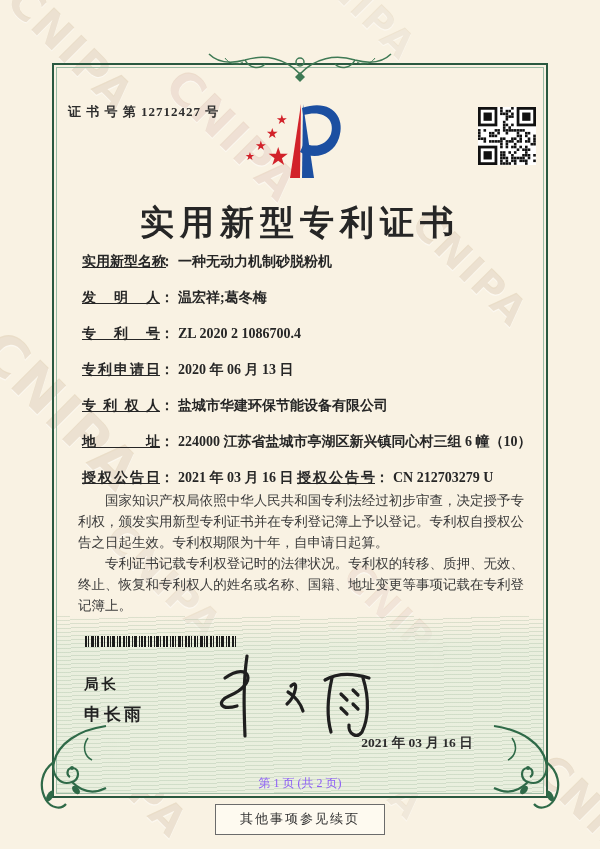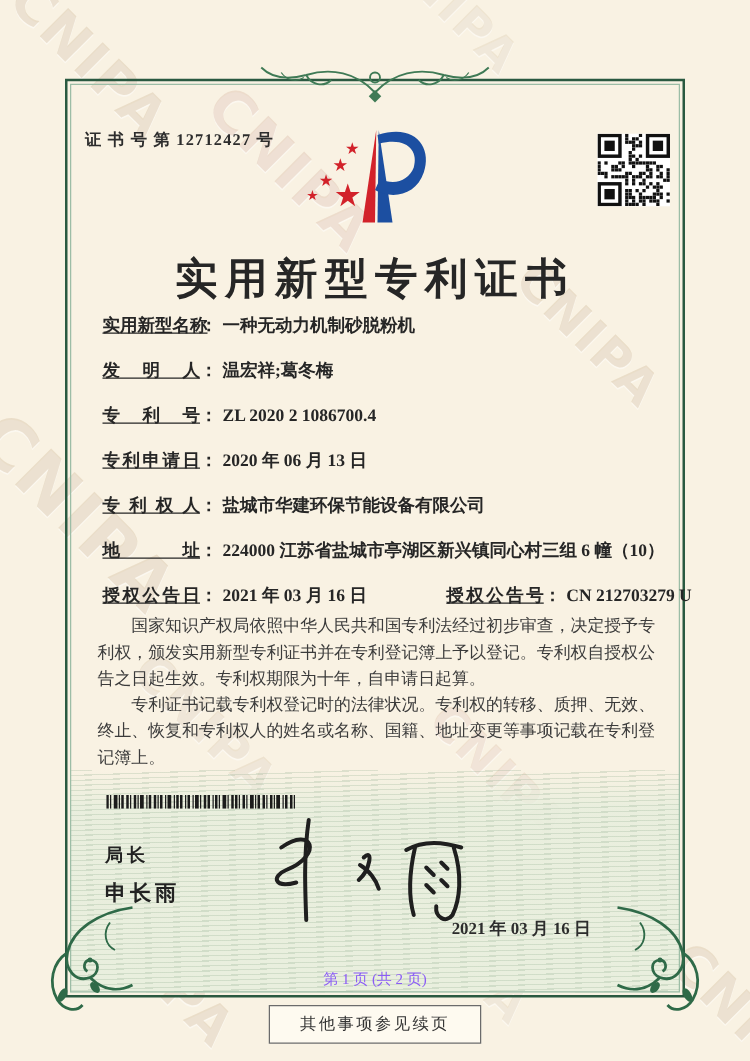--- a/index.html
+++ b/index.html
@@ -22,21 +22,21 @@
   .logo .star{position:absolute;color:#d2222a;line-height:1;font-family:"DejaVu Sans",sans-serif;}
   .qr{position:absolute;left:478px;top:107px;width:58px;height:58px;background:#fff;}
   .title{position:absolute;left:0;top:180px;width:100%;text-align:center;
          font-size:34px;font-weight:700;letter-spacing:6px;color:#262626;margin-top:20px;}
   
   .fields{position:absolute;left:82px;top:252px;width:450px;font-size:14px;font-weight:600;color:#262626;}
   .frow{height:36px;line-height:20px;white-space:nowrap;}
   .fl{display:inline-block;width:78px;text-align:justify;text-align-last:justify;font-weight:700;text-decoration:underline;}
   .colon{font-weight:700;}
   .fv{margin-left:4px;}
-  .grant2{margin-left:60px;}
+  .grant2{}
   
   .paras{position:absolute;left:78px;top:490px;width:446px;font-size:13.5px;line-height:21px;
          text-align:justify;color:#3b3b3b;font-weight:500;}
   .paras p{margin:0;text-indent:2em;}
   
   .barcode{position:absolute;left:85px;top:636px;width:155px;height:11px;}
   
   .signer-title{position:absolute;left:84px;top:675px;font-family:"Liberation Sans","DejaVu Sans",sans-serif;
         font-size:14.5px;font-weight:700;letter-spacing:3px;color:#222;}
   .signer-name{position:absolute;left:84px;top:703px;font-family:"Liberation Sans","DejaVu Sans",sans-serif;

